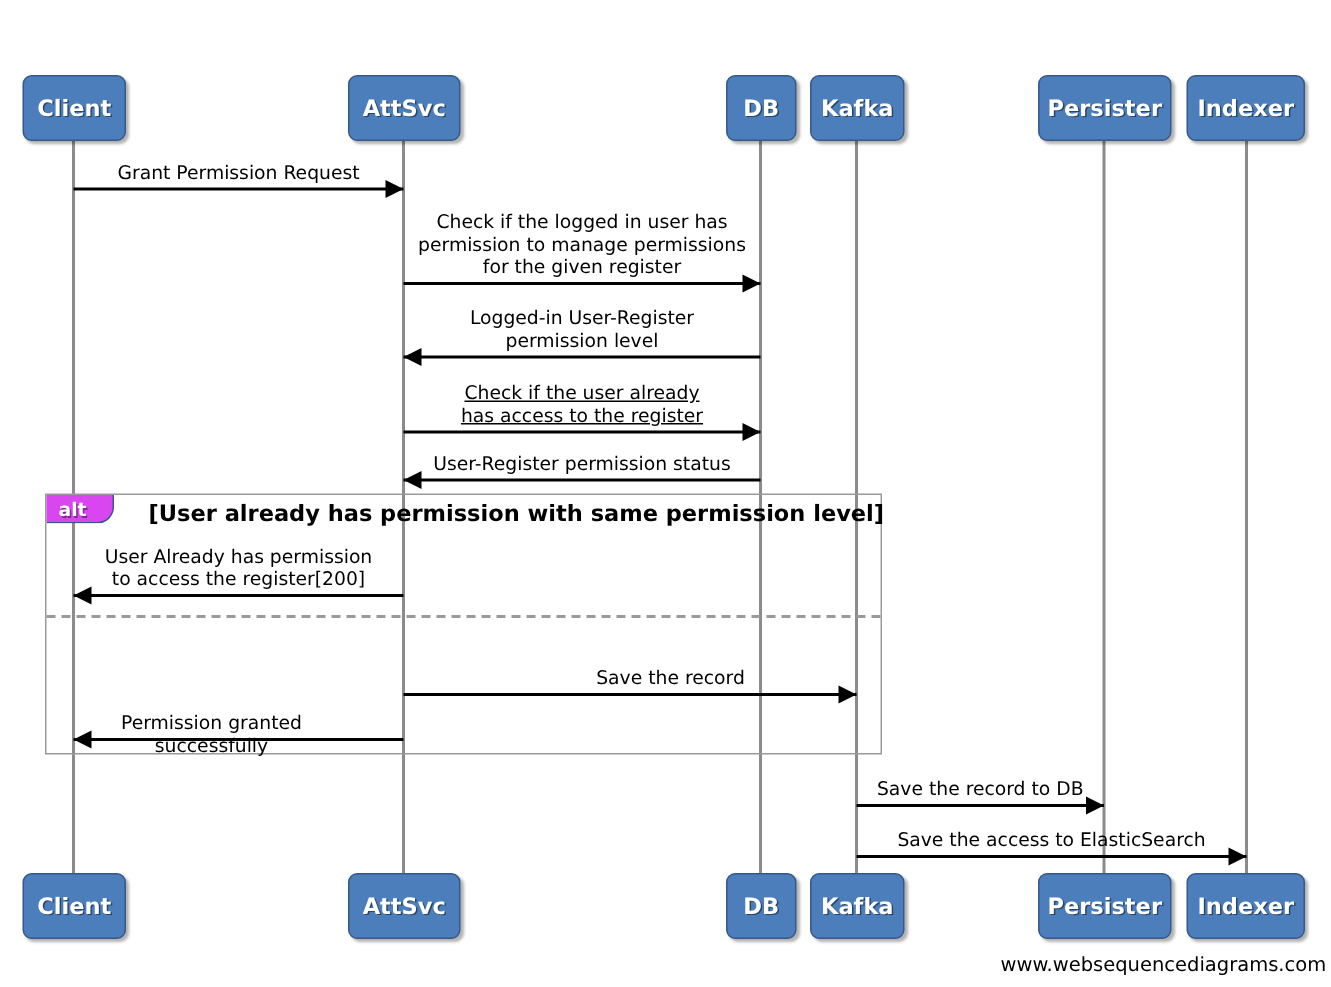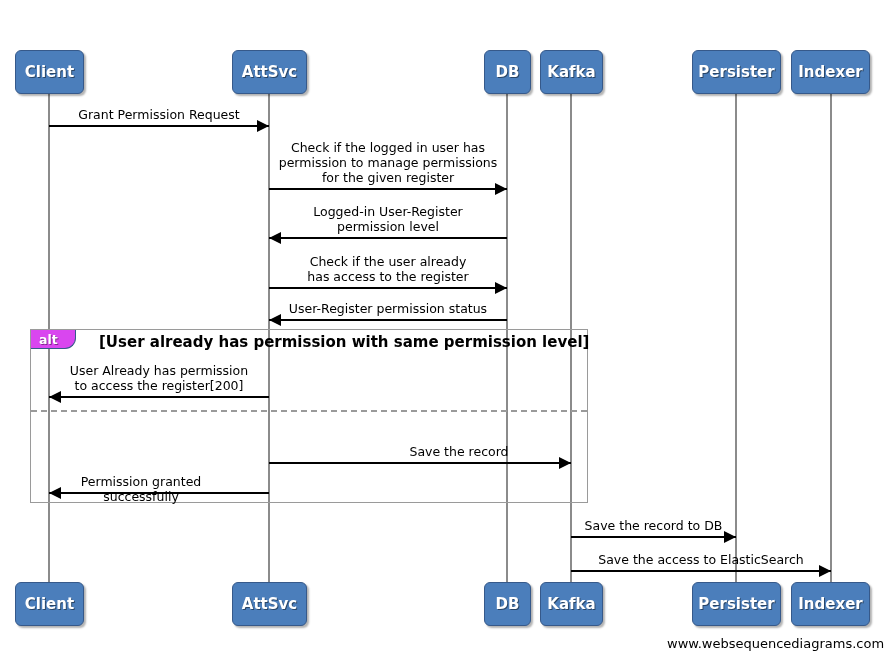--- a/index.html
+++ b/index.html
@@ -160,32 +160,32 @@
       <div class="arrowhead right" style="top: 183px; left: 495px;"></div>
       <div class="msg-label" style="left: 269px; width: 238px; top: 140px;">Check if the logged in user has
 permission to manage permissions
 for the given register</div>
       <div class="msg-line" style="left: 269px; top: 237px; width: 238px;"></div>
       <div class="arrowhead left" style="top: 232px; left: 269px;"></div>
       <div class="msg-label" style="left: 269px; width: 238px; top: 204px;">Logged-in User-Register
 permission level</div>
       <div class="msg-line" style="left: 269px; top: 287px; width: 238px;"></div>
       <div class="arrowhead right" style="top: 282px; left: 495px;"></div>
-      <div class="msg-label" style="left: 269px; width: 238px; top: 254px;">Check if the user already
+      <div class="msg-label" style="left: 269px; width: 238px; top: 254px; text-decoration: underline;">Check if the user already
 has access to the register</div>
       <div class="msg-line" style="left: 269px; top: 319px; width: 238px;"></div>
       <div class="arrowhead left" style="top: 314px; left: 269px;"></div>
       <div class="msg-label" style="left: 269px; width: 238px; top: 301px;">User-Register permission status</div>
       <div class="msg-line" style="left: 49px; top: 396px; width: 220px;"></div>
       <div class="arrowhead left" style="top: 391px; left: 49px;"></div>
       <div class="msg-label" style="left: 49px; width: 220px; top: 363px;">User Already has permission
 to access the register[200]</div>
       <div class="msg-line" style="left: 269px; top: 462px; width: 302px;"></div>
       <div class="arrowhead right" style="top: 457px; left: 559px;"></div>
-      <div class="msg-label" style="left: 269px; width: 356px; top: 444px; margin-left: 12px;">Save the record</div>
+      <div class="msg-label" style="left: 269px; width: 356px; top: 444px;">Save the record</div>
       <div class="msg-line" style="left: 49px; top: 492px; width: 220px;"></div>
       <div class="arrowhead left" style="top: 487px; left: 49px;"></div>
       <div class="msg-label" style="left: 49px; width: 184px; top: 474px;">Permission granted successfully</div>
       <div class="msg-line" style="left: 571px; top: 536px; width: 165px;"></div>
       <div class="arrowhead right" style="top: 531px; left: 724px;"></div>
       <div class="msg-label" style="left: 571px; width: 165px; top: 518px;">Save the record to DB</div>
       <div class="msg-line" style="left: 571px; top: 570px; width: 260px;"></div>
       <div class="arrowhead right" style="top: 565px; left: 819px;"></div>
       <div class="msg-label" style="left: 571px; width: 260px; top: 552px;">Save the access to ElasticSearch</div>
     </div>

